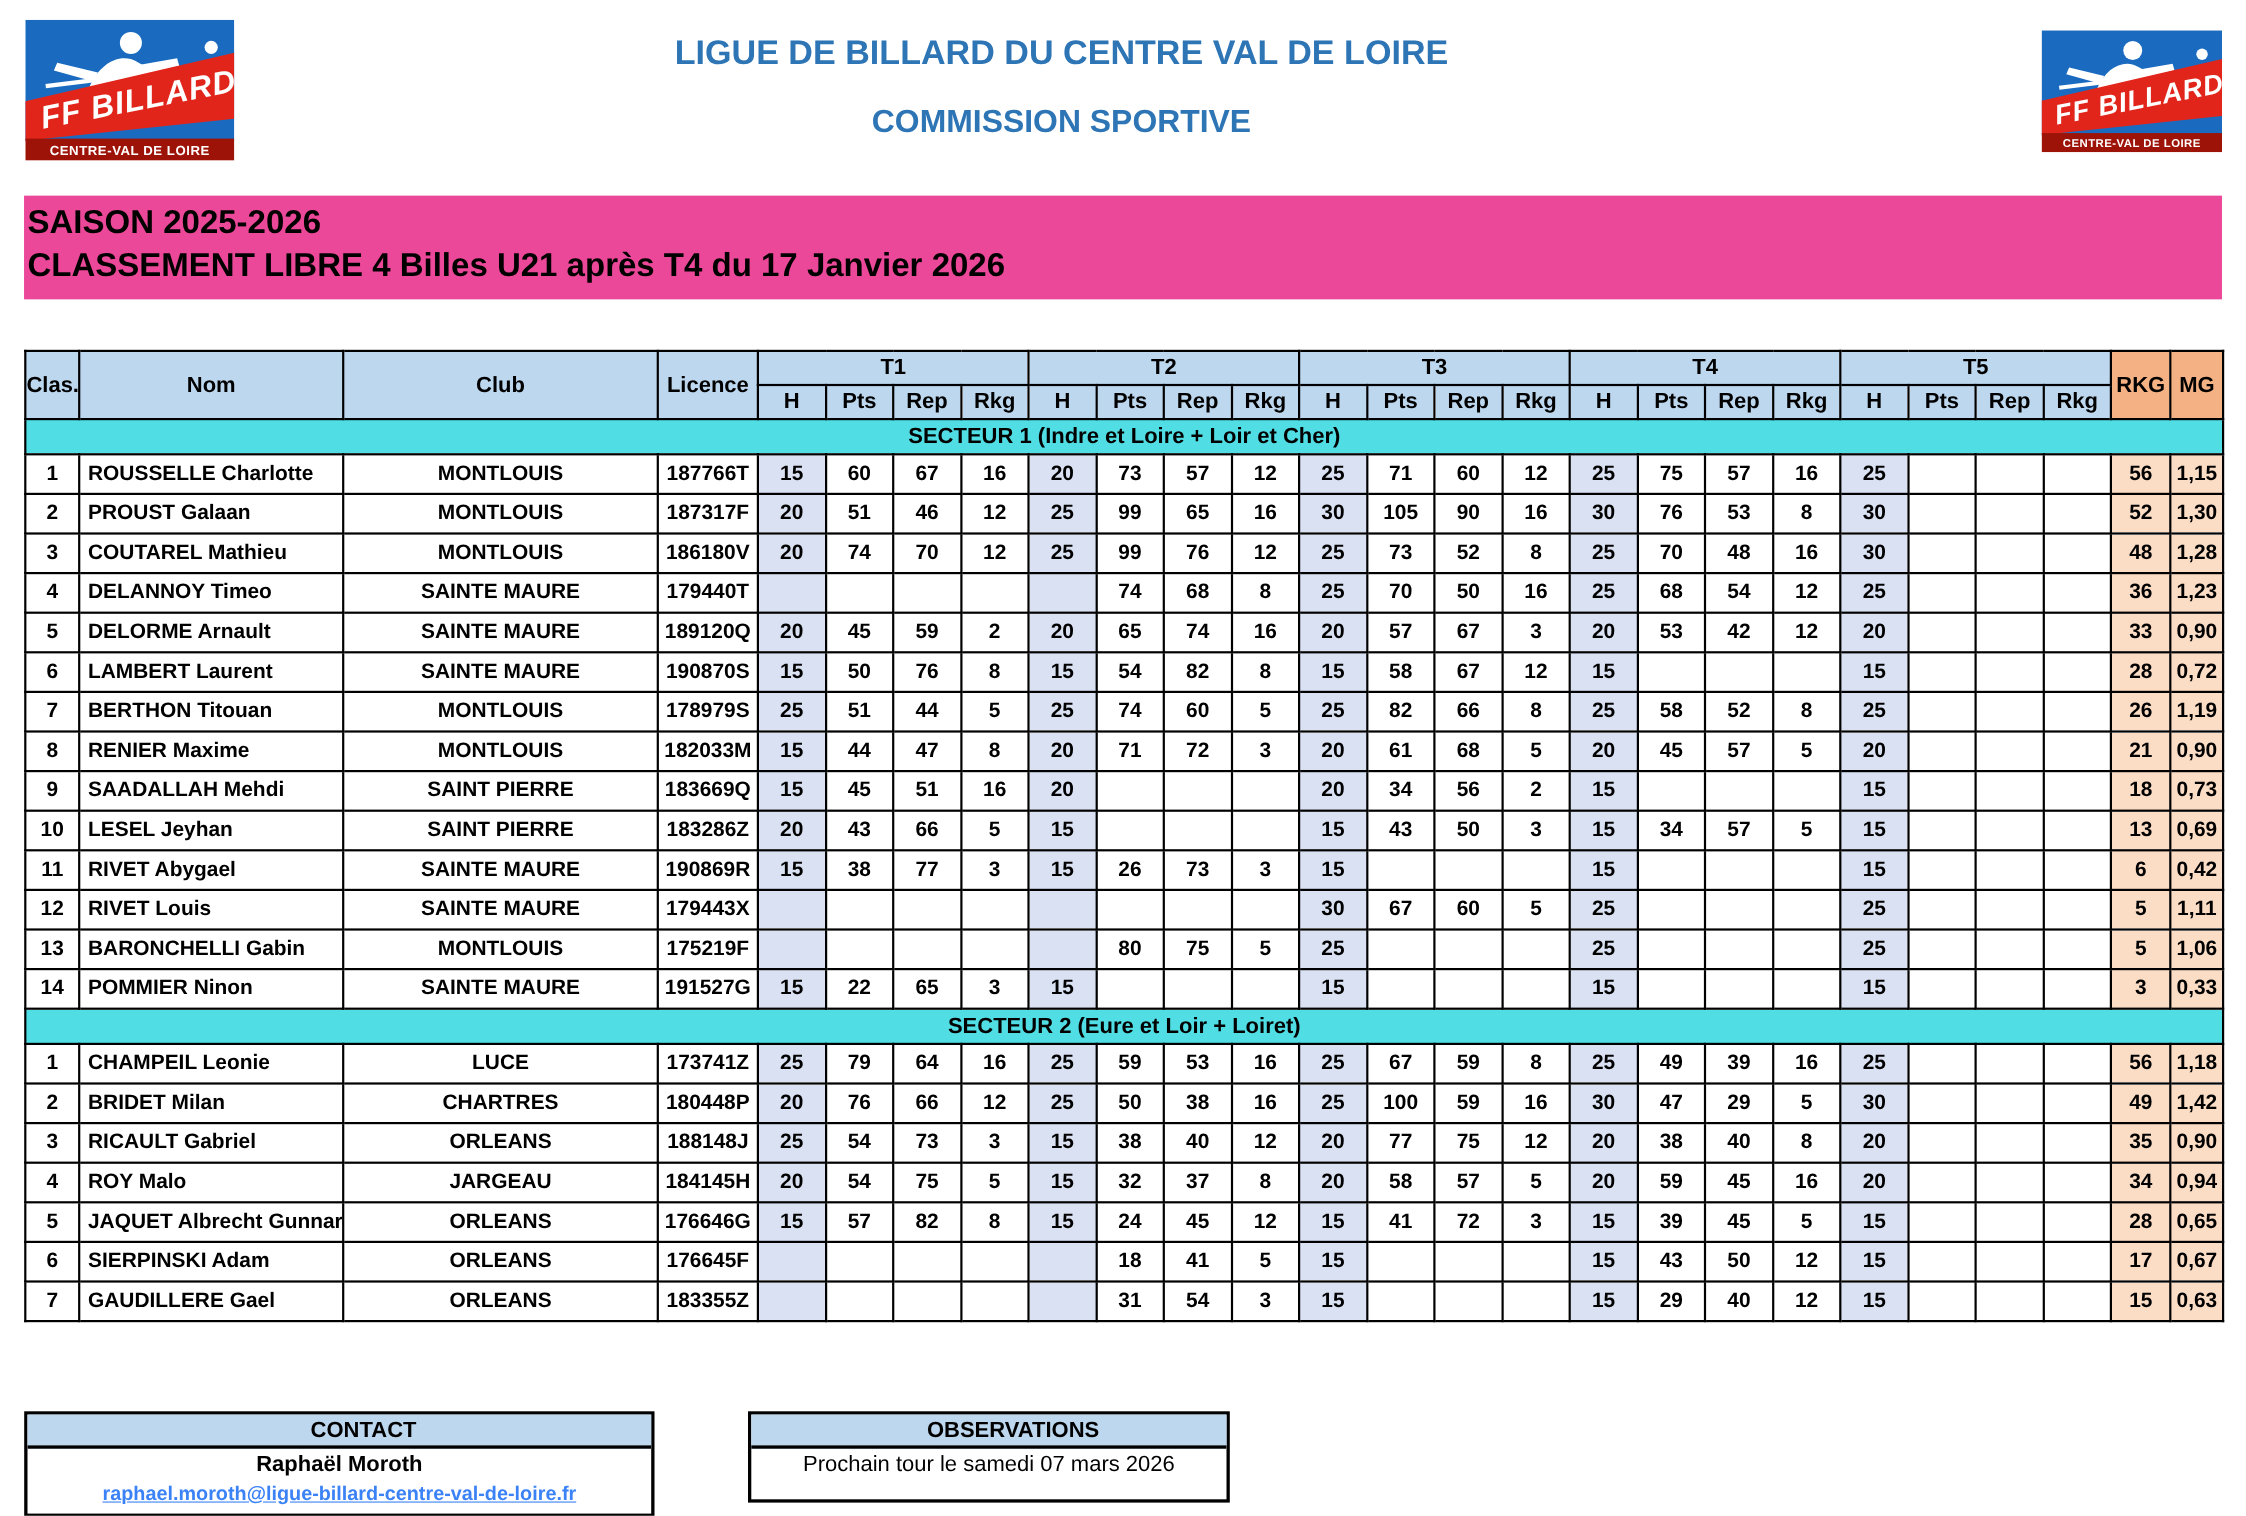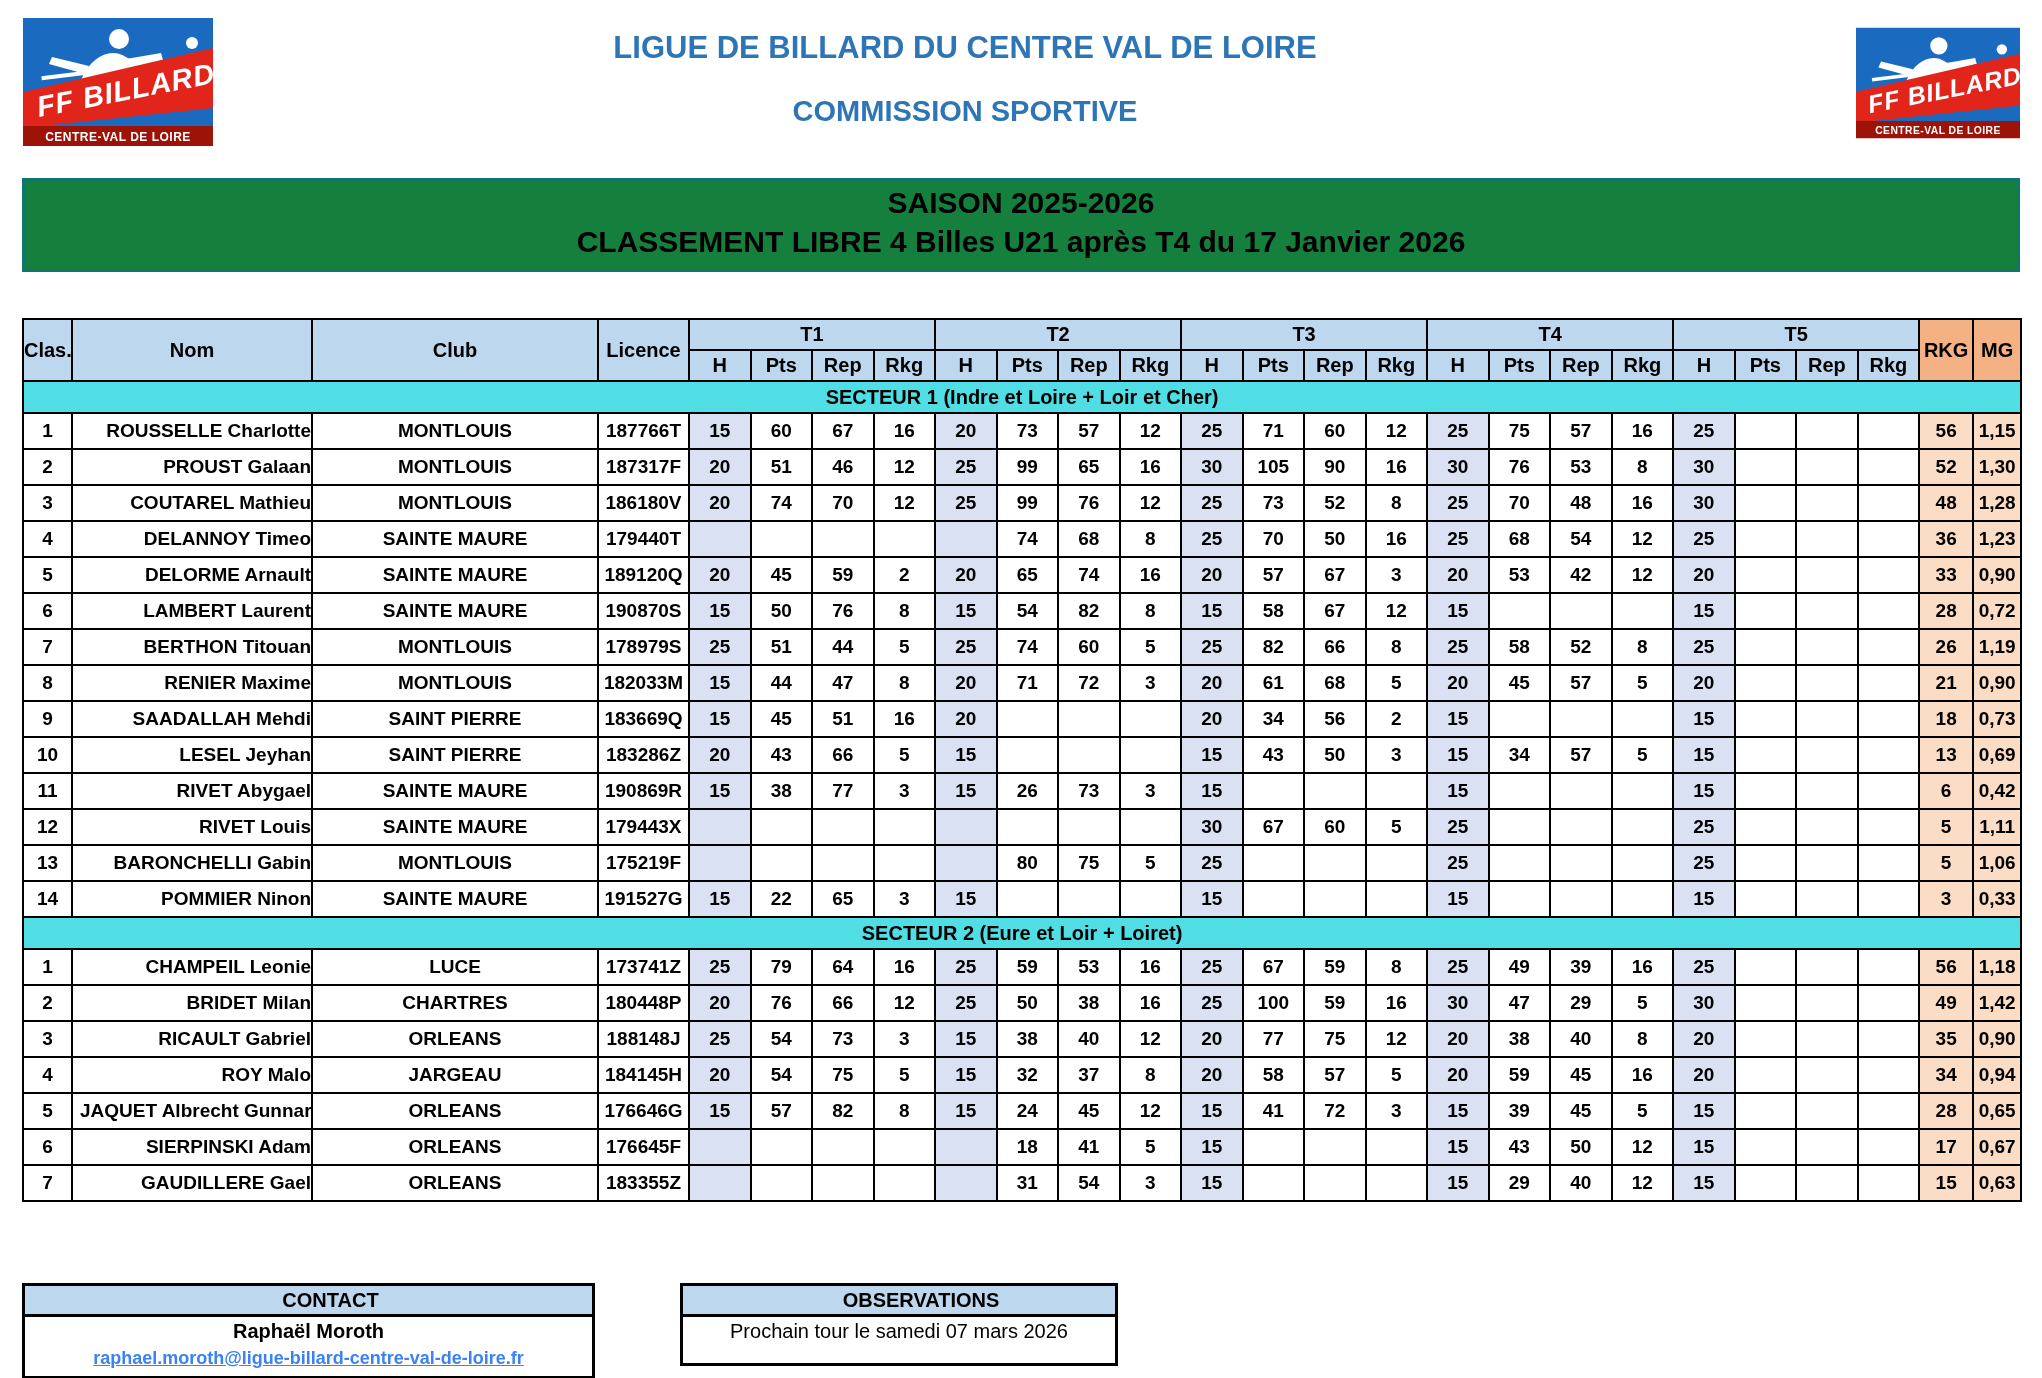--- a/index.html
+++ b/index.html
@@ -16,39 +16,39 @@
   .logo svg { display: block; }
   .logo-brand-text { font-family: "Liberation Sans", sans-serif; font-weight: bold; font-style: italic; fill: #ffffff; font-size: 29px; letter-spacing: 1px; }
   .logo-region-text { font-family: "Liberation Sans", sans-serif; font-weight: bold; fill: #ffffff; font-size: 12px; letter-spacing: 0.5px; }
 
   .header-titles { position: absolute; left: 250px; width: 1430px; top: 30px; text-align: center; color: #2E75B6; }
   .ligue-title { font-size: 31px; font-weight: bold; }
   .commission-title { font-size: 29px; font-weight: bold; margin-top: 29px; }
 
   .title-box {
     position: absolute; left: 22px; top: 178px; width: 1992px; height: 88px;
-    border: 3px solid #0f766e; background: #15803d; text-align: center; color: #000;
+    border: 3px solid #ec4899; background: #ec4899; text-align: left; color: #000;
   }
   .title-line1 { font-size: 30px; font-weight: bold; margin-top: 5px; }
   .title-line2 { font-size: 30px; font-weight: bold; margin-top: 5px; }
 
   table.main-table {
     position: absolute; left: 22px; top: 318px;
     border-collapse: collapse; table-layout: fixed;
     width: 1998px;
   }
   .main-table th, .main-table td {
     border: 2px solid #000; font-weight: bold; text-align: center;
     padding: 0; overflow: hidden; white-space: nowrap; color: #000;
   }
   .main-table thead th { background: #BDD7EE; font-size: 20px; height: 29px; }
   .main-table thead th.rank-h { background: #F4B183; }
   .main-table tbody td { font-size: 19px; height: 34px; background: #ffffff; }
   .main-table td.section-band { background: #50DEE4; font-size: 20px; height: 30px; }
-  .main-table td.nom { text-align: right; padding-left: 7px; }
+  .main-table td.nom { text-align: left; padding-left: 7px; }
   .main-table td.hcell { background: #D9E1F2; }
   .main-table td.rkgcell, .main-table td.mgcell { background: #FBDCC5; }
 
   col.c-clas { width: 49px; }
   col.c-nom  { width: 240px; }
   col.c-club { width: 286px; }
   col.c-lic  { width: 91px; }
   col.c-t    { width: 61.5px; }
   col.c-rkg  { width: 54px; }
   col.c-mg   { width: 48px; }

